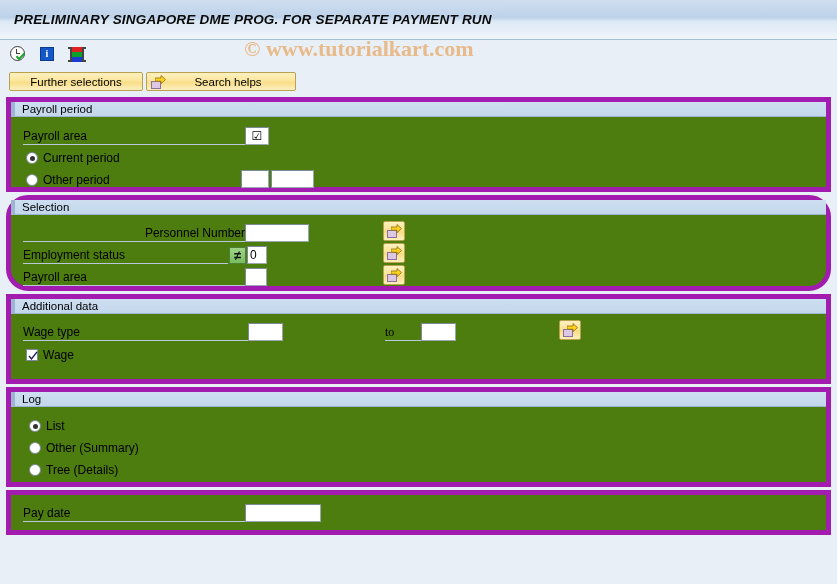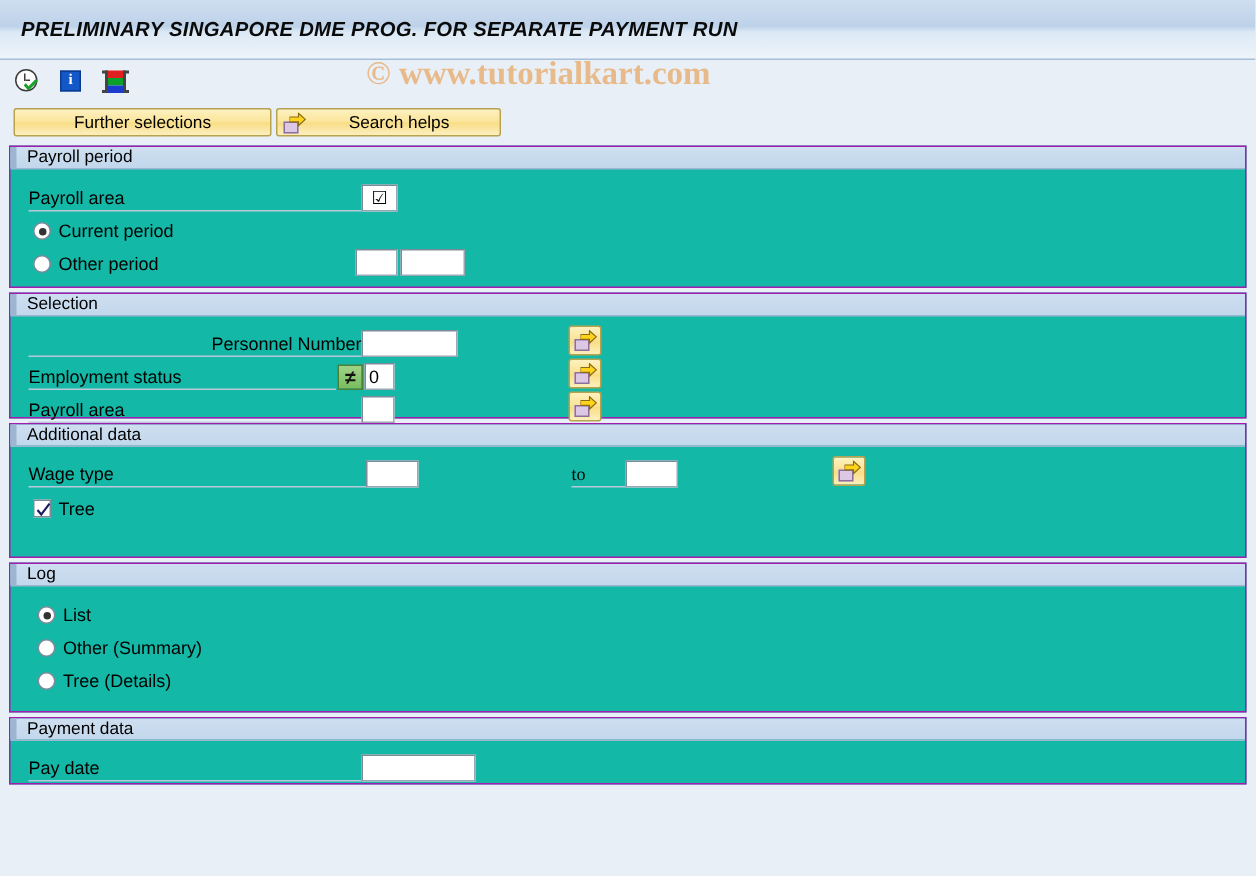--- a/index.html
+++ b/index.html
@@ -157,21 +157,21 @@
     font-family: "Liberation Sans", sans-serif;
     font-size: 11.5px;
     color: #000;
     display: inline-flex;
     align-items: center;
     justify-content: center;
     box-sizing: border-box;
     cursor: pointer;
     padding: 0 8px;
   }
-  .sapbtn.further { width: 172px; }
+  .sapbtn.further { width: 134px; }
   .sapbtn.searchhelps { width: 150px; position: relative; padding-left: 22px; }
   .sapbtn.searchhelps .lbl { flex: 1; text-align: center; }
 
   
   .ic-arrowfolder {
     width: 15px; height: 14px;
     position: relative;
     display: inline-block;
   }
   .ic-arrowfolder .folder {
@@ -187,22 +187,22 @@
     right: 0; top: 0;
   }
   .sapbtn.searchhelps .ic-arrowfolder {
     position: absolute;
     left: 4px; top: 2px;
   }
 
   
   .panel {
     margin: 3px 6px 0 6px;
-    border: 1px solid #a21caf;
-    background: #14b8a6;
+    border: 5px solid #a21caf;
+    background: #4d7c0f;
     box-sizing: border-box;
   }
   .panel-header {
     height: 15px;
     background: linear-gradient(to bottom, #cddff0 0%, #c3d7ec 100%);
     border-bottom: 1px solid #9cb6d2;
     display: flex;
     align-items: center;
     box-sizing: border-box;
     position: relative;
@@ -402,21 +402,21 @@
       <span class="radio"></span>
       <span class="radio-label">Other period</span>
     </div>
 
     <input class="finput abs" style="left: 230px; top: 53px; width: 28px;" value="">
     <input class="finput abs" style="left: 260px; top: 53px; width: 43px;" value="">
 
   </div>
 </div>
 
-<div class="panel" style="height:84px;">
+<div class="panel" style="height:96px;border-radius:22px;">
   <div class="panel-header">
     <span class="accent"></span>
     <span class="ptitle">Selection</span>
   </div>
   <div class="panel-body" style="height:103px;">
 
     <div class="row abs" style="left:12px; top:7px;">
       <span class="flabel" style="width:222px;text-align:right;">Personnel Number</span>
       <input class="finput" style="width: 64px;" value="">
     </div>
@@ -486,21 +486,21 @@
         </svg>
       </span>
     </div>
 
     <div class="row abs" style="left:15px; top:30px;">
       <span class="checkbox on">
         <svg width="10" height="10" viewBox="0 0 10 10">
           <path d="M1 5 L3.5 8 L9 0.8" stroke="#1b1b5e" stroke-width="1.4" fill="none"></path>
         </svg>
       </span>
-      <span class="radio-label">Tree</span>
+      <span class="radio-label">Wage</span>
     </div>
 
   </div>
 </div>
 
 <div class="panel" style="height:100px;">
   <div class="panel-header">
     <span class="accent"></span>
     <span class="ptitle">Log</span>
   </div>
@@ -518,23 +518,19 @@
 
     <div class="row abs" style="left:18px; top:52px;">
       <span class="radio"></span>
       <span class="radio-label">Tree (Details)</span>
     </div>
 
   </div>
 </div>
 
 <div class="panel" style="height:45px;">
-  <div class="panel-header">
-    <span class="accent"></span>
-    <span class="ptitle">Payment data</span>
-  </div>
   <div class="panel-body" style="height:28px;">
     <div class="row abs" style="left:12px; top:7px;">
       <span class="flabel" style="width:222px;">Pay date</span>
       <input class="finput" style="width: 76px;" value="">
     </div>
   </div>
 </div>
 
 </body></html>

